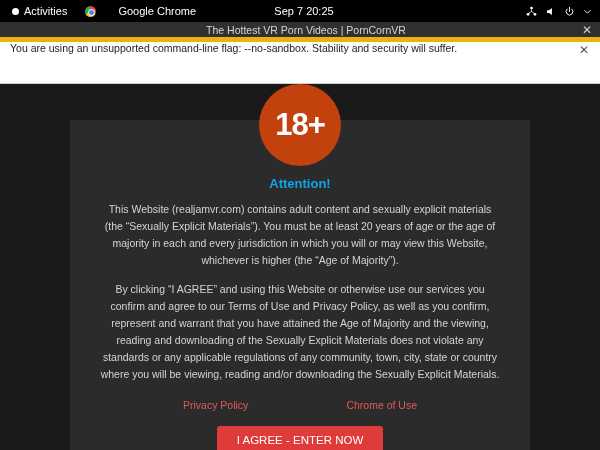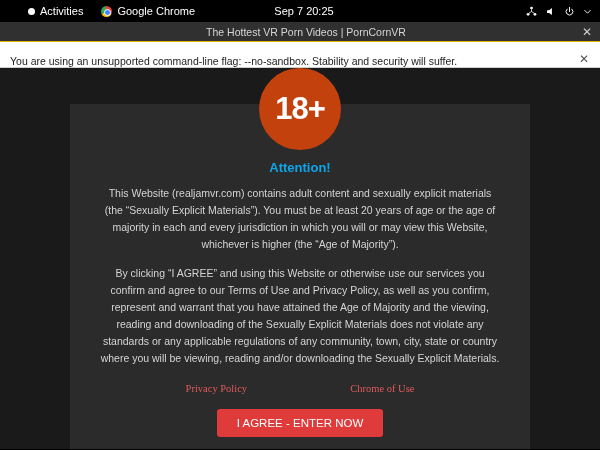--- a/index.html
+++ b/index.html
@@ -17,40 +17,40 @@
     color: #ffffff;
     display: flex;
     align-items: center;
     font-size: 11px;
     position: relative;
   }
   .topbar-left {
     display: flex;
     align-items: center;
     gap: 14px;
-    padding-left: 24px;
+    padding-left: 8px;
     z-index: 2;
   }
   .activities {
     display: flex;
     align-items: center;
     gap: 5px;
     padding: 2px 4px;
     border-radius: 3px;
     color: #ffffff;
   }
   .dot-activities {
     width: 7px; height: 7px; border-radius: 50%;
     background: #ffffff;
     display: inline-block;
   }
   .app-entry {
     display: flex;
     align-items: center;
-    gap: 5px;
+    gap: 22px;
     color: #ffffff;
   }
   .chrome-icon {
     width: 11px; height: 11px;
     border-radius: 50%;
     background: conic-gradient(#ea4335 0deg 120deg, #fbbc05 120deg 240deg, #34a853 240deg 360deg);
     position: relative;
     display: inline-block;
   }
   .chrome-icon::after {
@@ -84,43 +84,43 @@
   
   .titlebar {
     height: 20px;
     background: #303030;
     color: #d6d6d6;
     display: flex;
     align-items: center;
     justify-content: center;
     font-size: 10.5px;
     position: relative;
-    border-bottom: 1px solid #eab308;
+    border-bottom: 5px solid #eab308;
     padding-left: 12px;
   }
   .titlebar .title { white-space: nowrap; overflow: hidden; text-overflow: ellipsis; max-width: 80%; }
   .titlebar .win-close {
     position: absolute;
     right: 6px; top: 50%;
     transform: translateY(-50%);
     width: 14px; height: 14px;
     display: flex; align-items: center; justify-content: center;
     color: #cfcfcf;
     font-size: 12px;
     line-height: 1;
     cursor: pointer;
   }
 
   
   .infobar {
-    height: 26px;
+    height: 42px;
     background: #ffffff;
     color: #222222;
     display: flex;
-    align-items: flex-end;
+    align-items: flex-start;
     font-size: 10.5px;
     padding: 0 8px;
     border-bottom: 1px solid #cfcfcf;
     position: relative;
   }
   .infobar .msg { padding-left: 2px; }
   .infobar .close-x {
     margin-left: auto;
     width: 16px; height: 16px;
     display: flex; align-items: center; justify-content: center;
@@ -176,21 +176,20 @@
   .links {
     display: flex;
     justify-content: space-around;
     margin: 16px 40px 14px;
   }
   .links a {
     color: #e05a5a;
     font-size: 10.5px;
     text-decoration: none;
     cursor: pointer;
-    font-family: Liberation Serif, serif;
   }
   .agree-btn {
     display: inline-block;
     background: #e03b3b;
     color: #ffffff;
     border: none;
     font-family: "Liberation Sans", sans-serif;
     font-size: 11.5px;
     padding: 8px 20px;
     border-radius: 3px;

